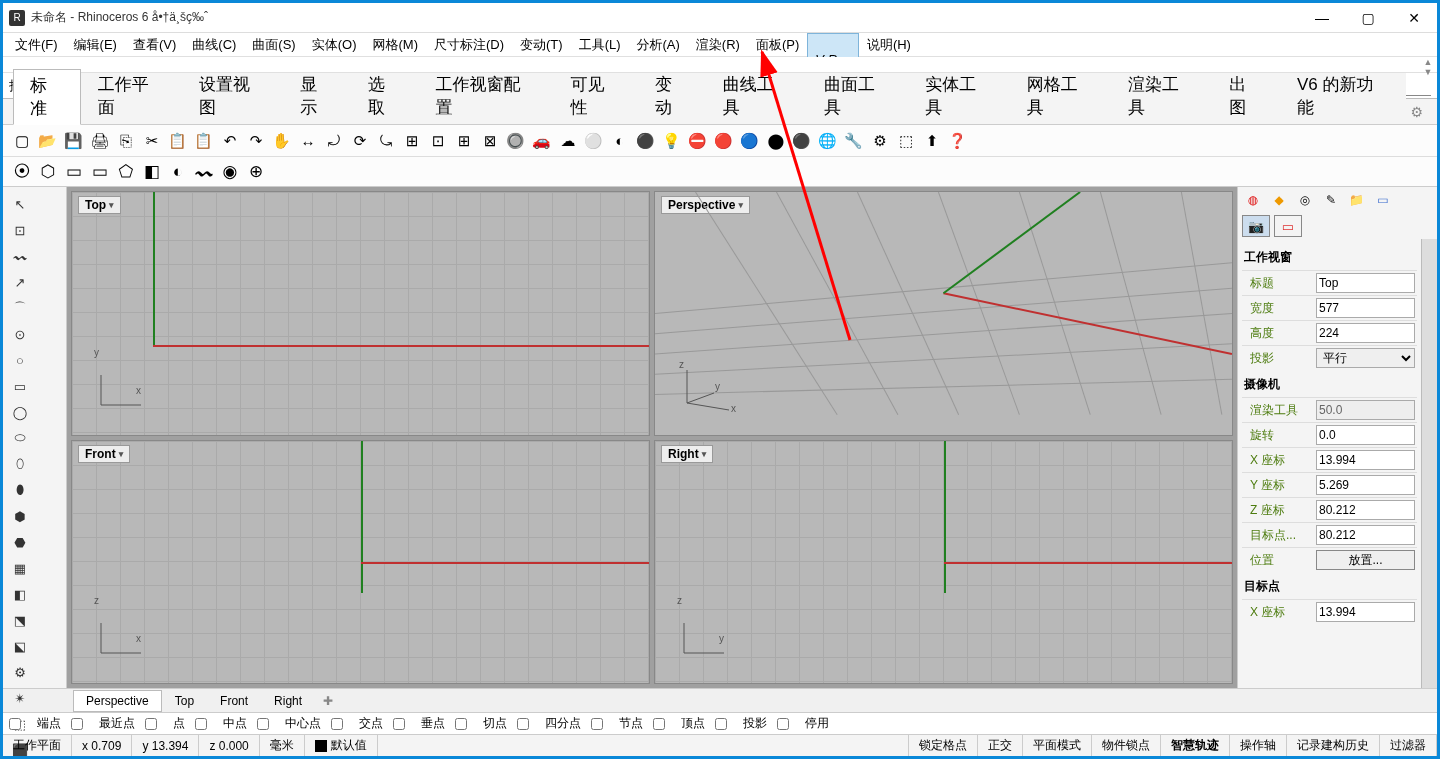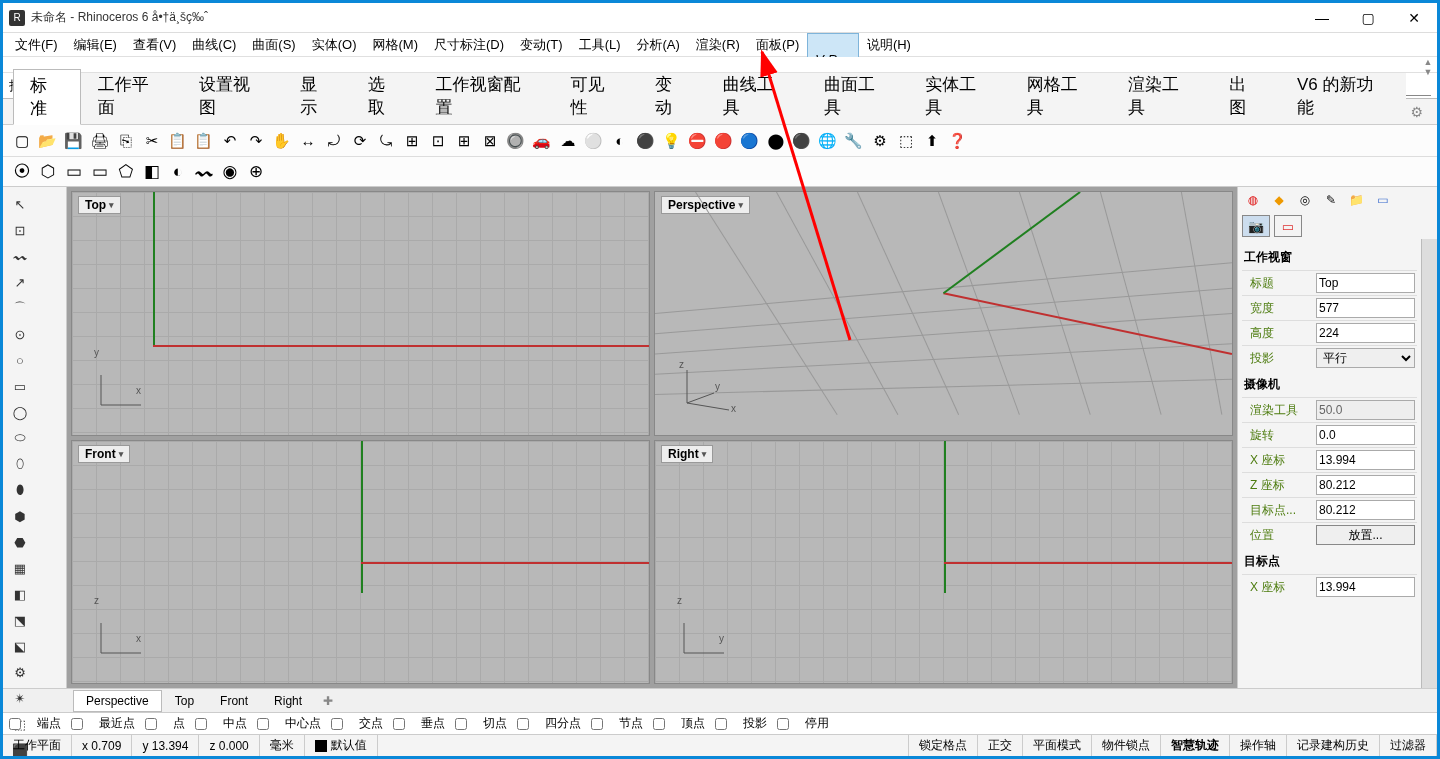--- a/index.html
+++ b/index.html
@@ -340,20 +340,24 @@
           </div>
           <div class="row">
             <div class="k">旋转</div>
             <div class="v"><input value="0.0" style=""></div>
           </div>
           <div class="row">
             <div class="k">X 座标</div>
             <div class="v"><input value="13.994" style=""></div>
           </div>
           <div class="row">
+            <div class="k">Y 座标</div>
+            <div class="v"><input value="5.269" style=""></div>
+          </div>
+          <div class="row">
             <div class="k">Z 座标</div>
             <div class="v"><input value="80.212" style=""></div>
           </div>
           <div class="row">
             <div class="k">目标点...</div>
             <div class="v"><input value="80.212" style=""></div>
           </div>
           <div class="row">
             <div class="k">位置</div>
             <div class="v"><button>放置...</button></div>

